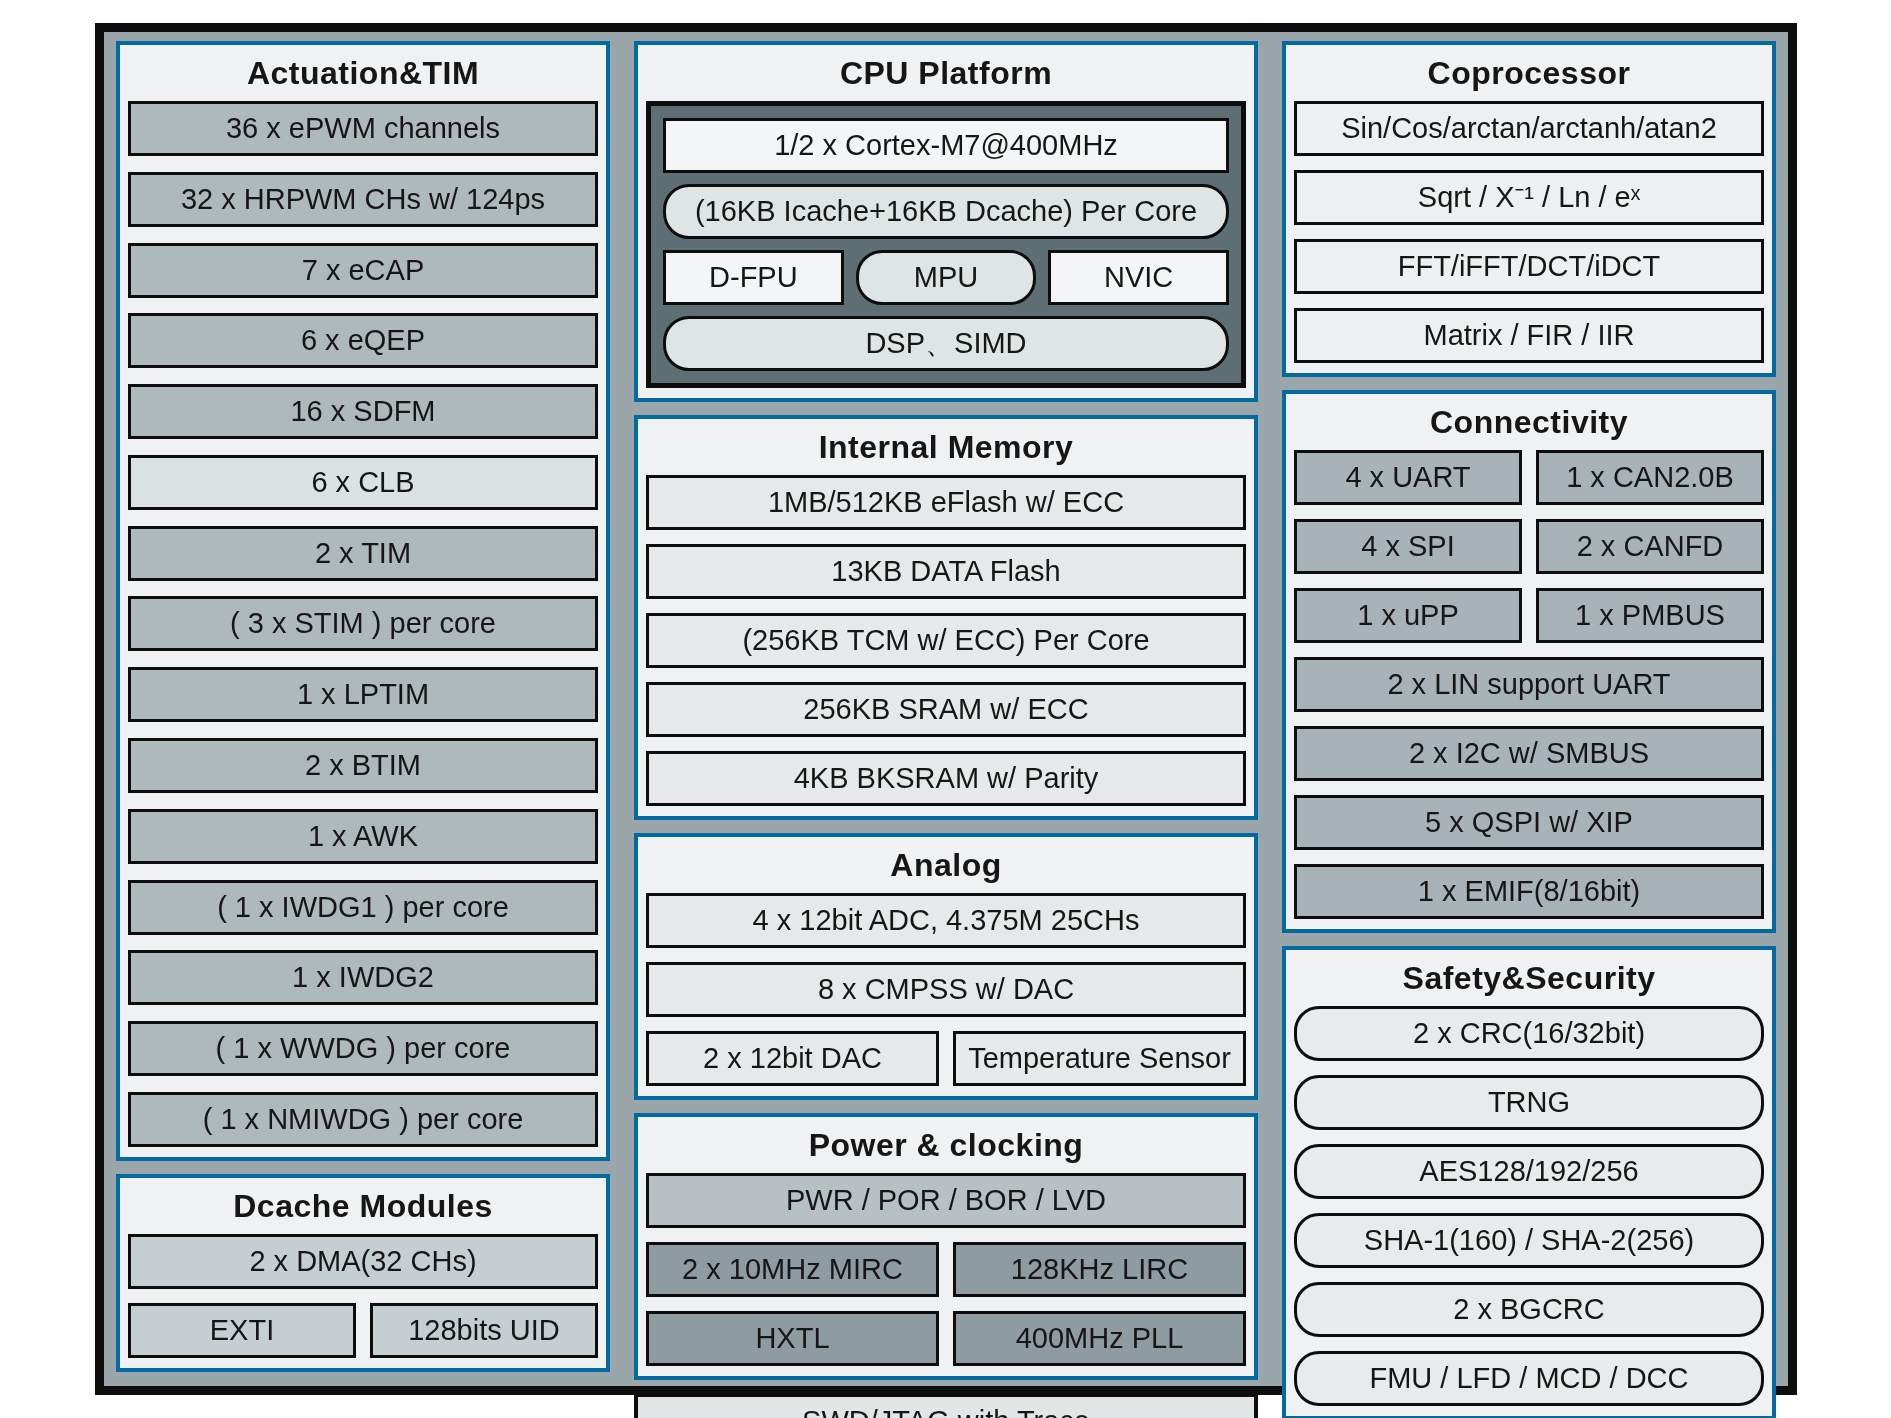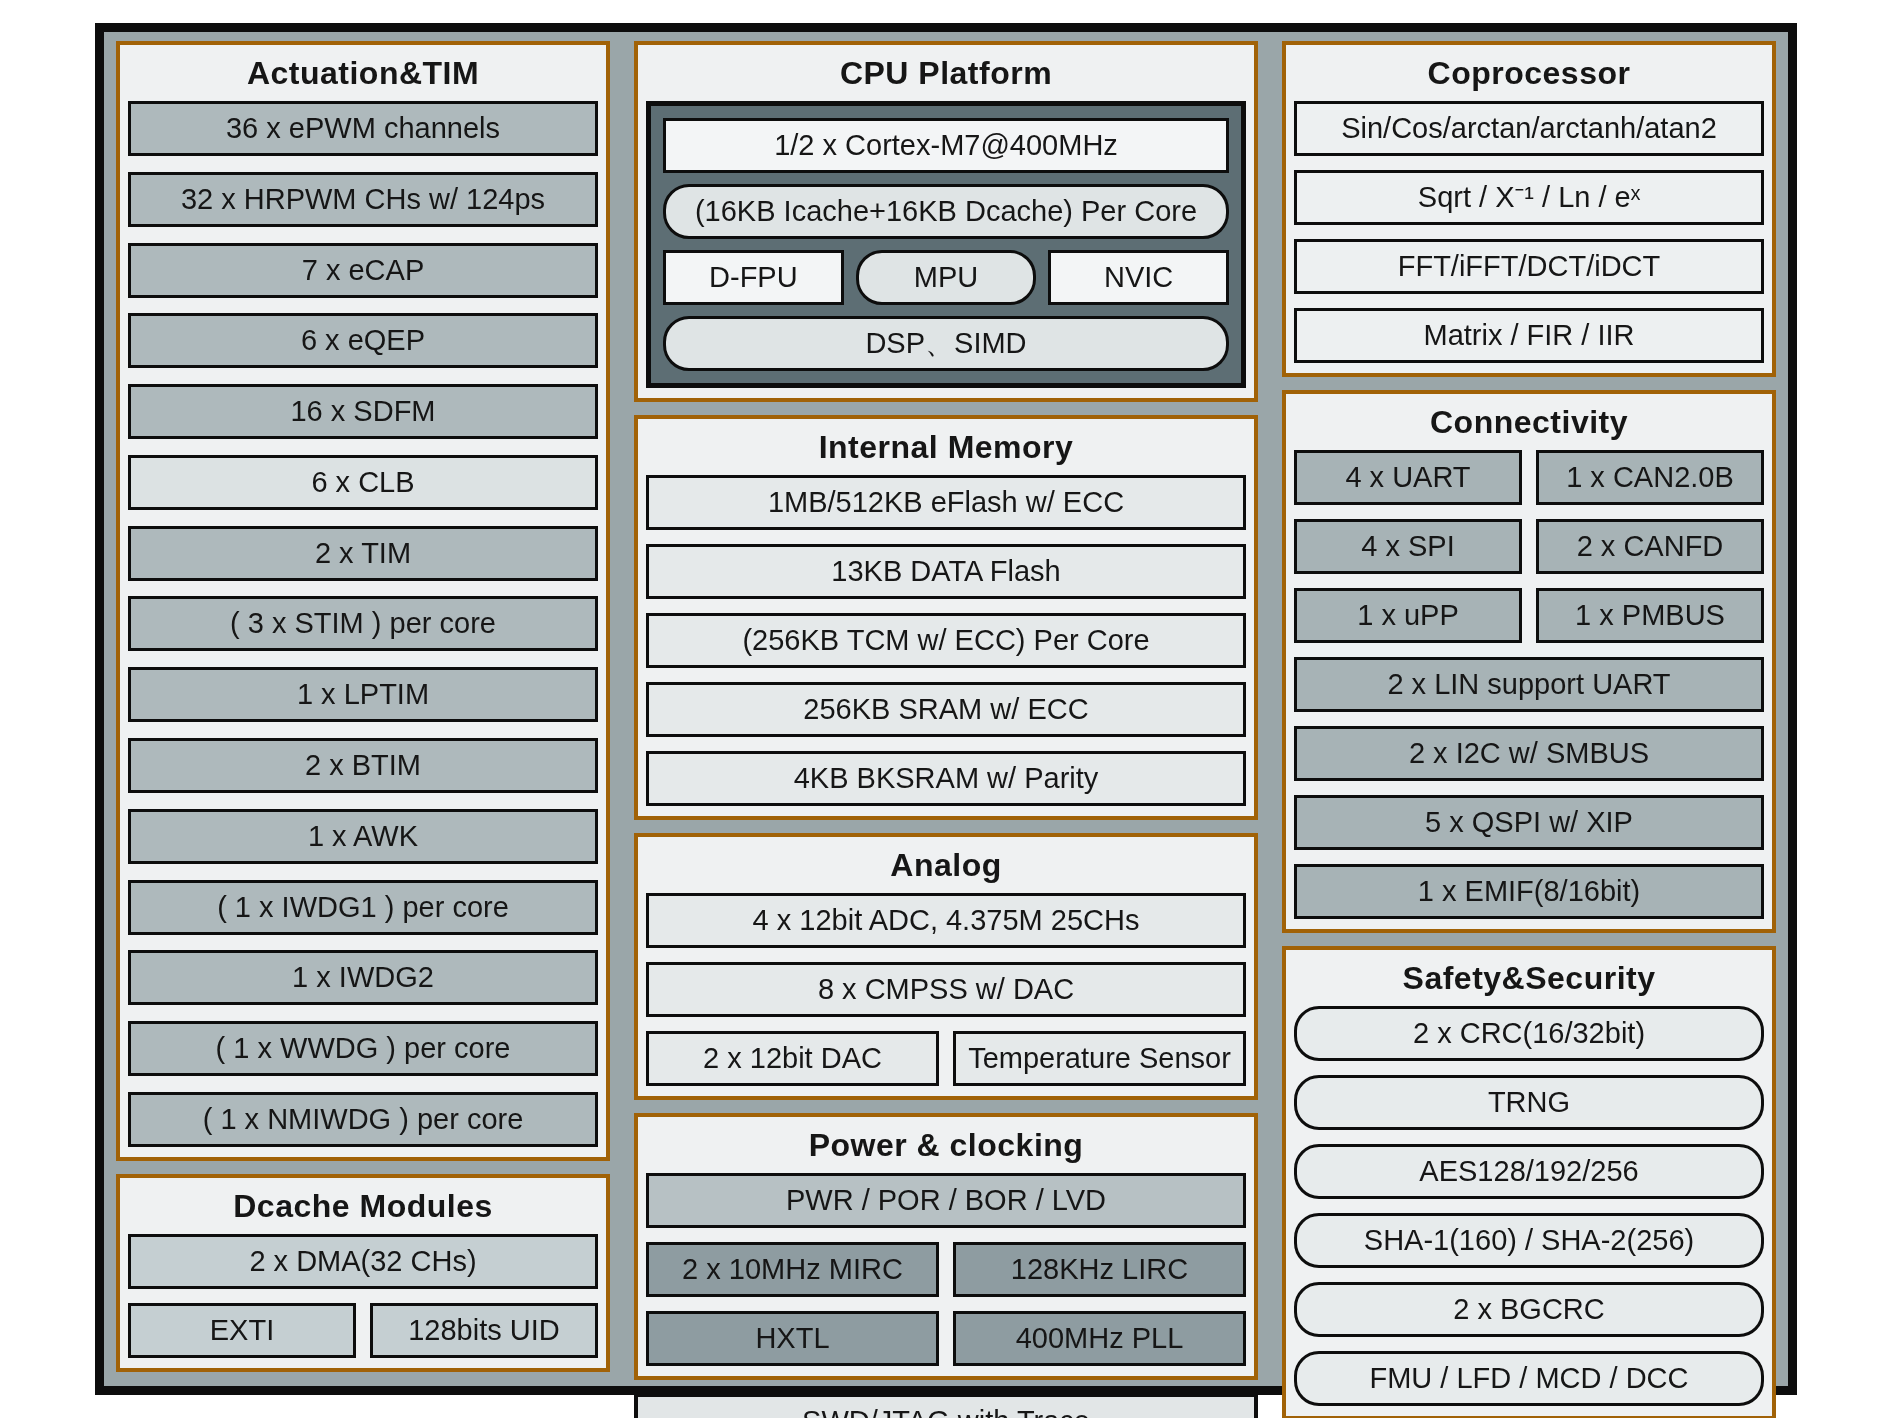--- a/index.html
+++ b/index.html
@@ -10,21 +10,21 @@
     position:absolute; left:95px; top:23px; width:1702px; height:1372px;
     box-sizing:border-box; border:9px solid #0d0d0d; background:#9aa6a9;
     padding:9px 12px 14px 12px; display:flex; gap:24px;
   }
   .col { display:flex; flex-direction:column; gap:13px; box-sizing:border-box; min-width:0; }
   .col-left  { flex:0 0 494px; }
   .col-mid   { flex:1 1 auto; }
   .col-right { flex:0 0 494px; }
 
   .section {
-    box-sizing:border-box; border:4px solid #a16207; background:#eff1f2;
+    box-sizing:border-box; border:4px solid #0369a1; background:#eff1f2;
     padding:4px 8px 10px 8px; display:flex; flex-direction:column;
   }
   .section .hdr {
     text-align:center; font-size:32px; font-weight:bold; line-height:1.25;
     margin:4px 0 8px 0; letter-spacing:0.5px;
   }
   .rows { display:flex; flex-direction:column; gap:14px; }
   .grow { flex:1 1 auto; }
   .grow .rows { flex:1 1 auto; justify-content:space-between; }
 

